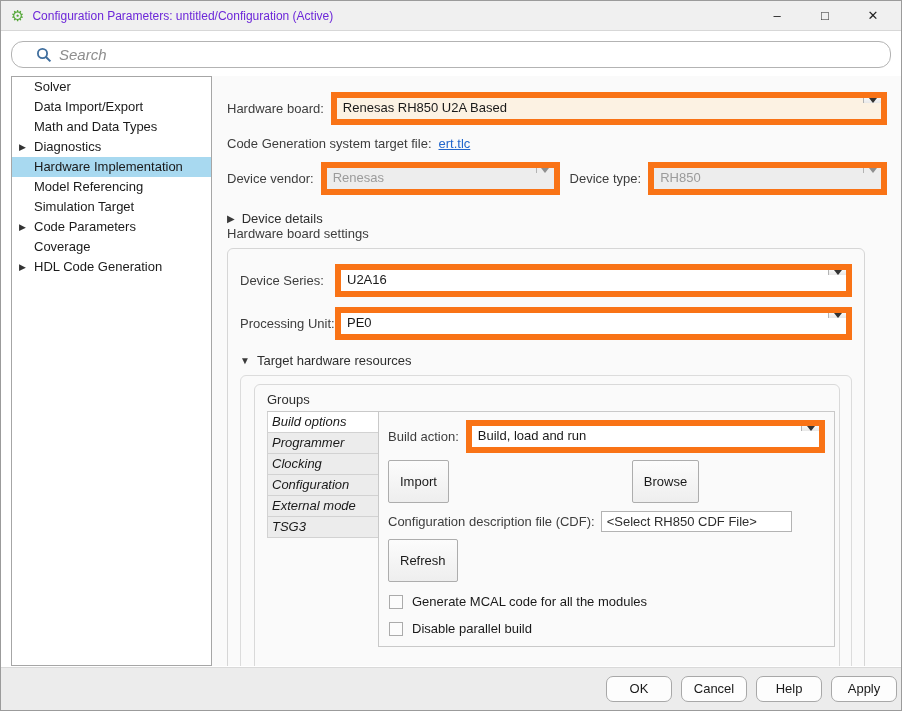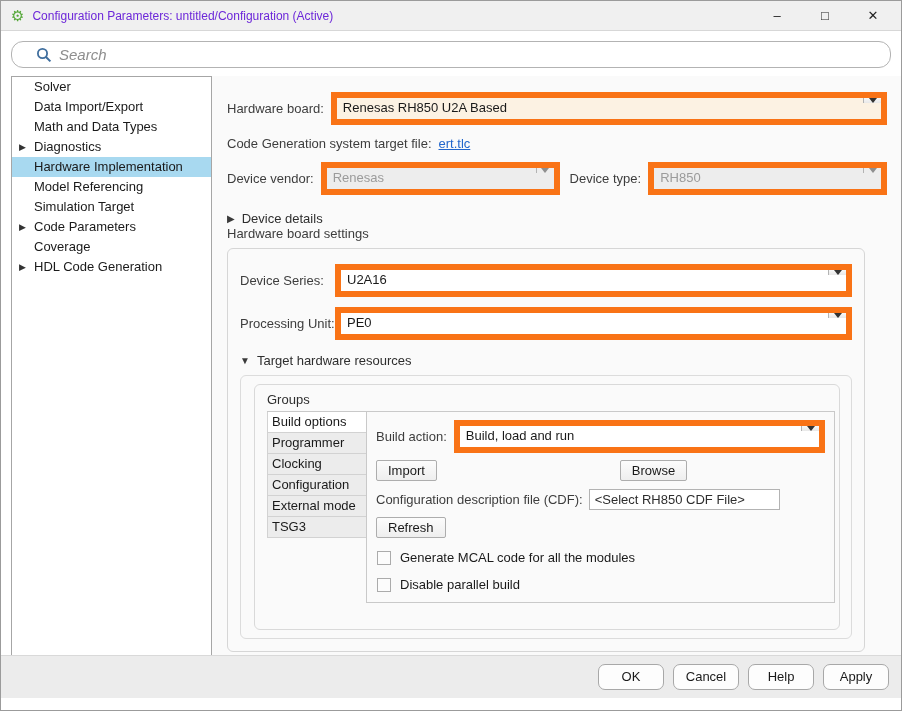--- a/index.html
+++ b/index.html
@@ -52,37 +52,37 @@
   .collapse { display:flex; align-items:center; gap:7px; color:#2e2e2e; cursor:default; }
   .collapse .arr { font-size:10px; color:#3a3a3a; }
   .sectiontitle { color:#3d3d3d; }
   
   .groupbox { border:1px solid #d6d6d6; border-radius:6px; background:#fafafa;
     margin-top:7px; padding:15px 12px 12px 12px; }
   .thrframe { border:1px solid #dcdcdc; border-radius:6px; margin-top:7px; padding:8px 11px 8px 13px; }
   .groupsframe { border:1px solid #d9d9d9; border-radius:6px; padding:7px 4px 26px 12px; background:#fafafa; }
   .groupslabel { margin-bottom:4px; color:#2e2e2e; }
   .tabwrap { display:flex; align-items:flex-start; }
-  .tabs { width:100px; flex:none; border-top:1px solid #c9c9c9; }
+  .tabs { width:112px; flex:none; border-top:1px solid #c9c9c9;font-style:italic; }
   .tab { height:21px; line-height:20px; padding-left:4px; background:#ececec;
     border:1px solid #d2d2d2; border-top:none; white-space:nowrap; cursor:default; }
   .tab.sel { background:#fff; border-right-color:#fff; }
   .panel { flex:1; border:1px solid #c9c9c9; background:#fafafa; min-height:176px;
     padding:8px 9px 10px 9px; margin-left:-1px; }
   .btn { display:inline-block; border:1px solid #adadad; background:linear-gradient(#fcfcfc,#eeeeee);
-    padding:2px 11px; border-radius:2px; color:#1a1a1a; cursor:default; }
+    padding:13px 11px; border-radius:2px; color:#1a1a1a; cursor:default; }
   .cdfinput { height:21px; border:1px solid #b3b3b3; background:#fff; padding:2px 5px;
     width:191px; white-space:nowrap; overflow:hidden; color:#2e2e2e; }
   .cbrow { display:flex; align-items:flex-end; gap:9px; margin-left:1px; }
   .checkbox { width:14px; height:14px; border:1px solid #ababab; background:#fcfcfc; flex:none; }
   .divider { border-top:1px solid #e2e2e2; margin:10px 0 12px -15px; }
   
-  .footer { position:absolute; left:0; right:0; bottom:12px; height:43px; background:#ececec;
+  .footer { position:absolute; left:0; right:0; bottom:0; height:43px; background:#ececec;
     border-top:1px solid #d9d9d9; display:flex; align-items:center; justify-content:flex-end;
-    gap:9px; padding-right:12px; }
+    gap:9px; padding-right:4px; }
   .fbtn { width:66px; height:26px; background:#fdfdfd; border:1px solid #a8a8a8; border-radius:7px;
     text-align:center; line-height:24px; cursor:default; }
 </style>
 </head>
 <body>
 
 <div class="titlebar">
   <span class="gear">⚙</span>
   <span class="title">Configuration Parameters: untitled/Configuration (Active)</span>
   <span class="wincontrols">

